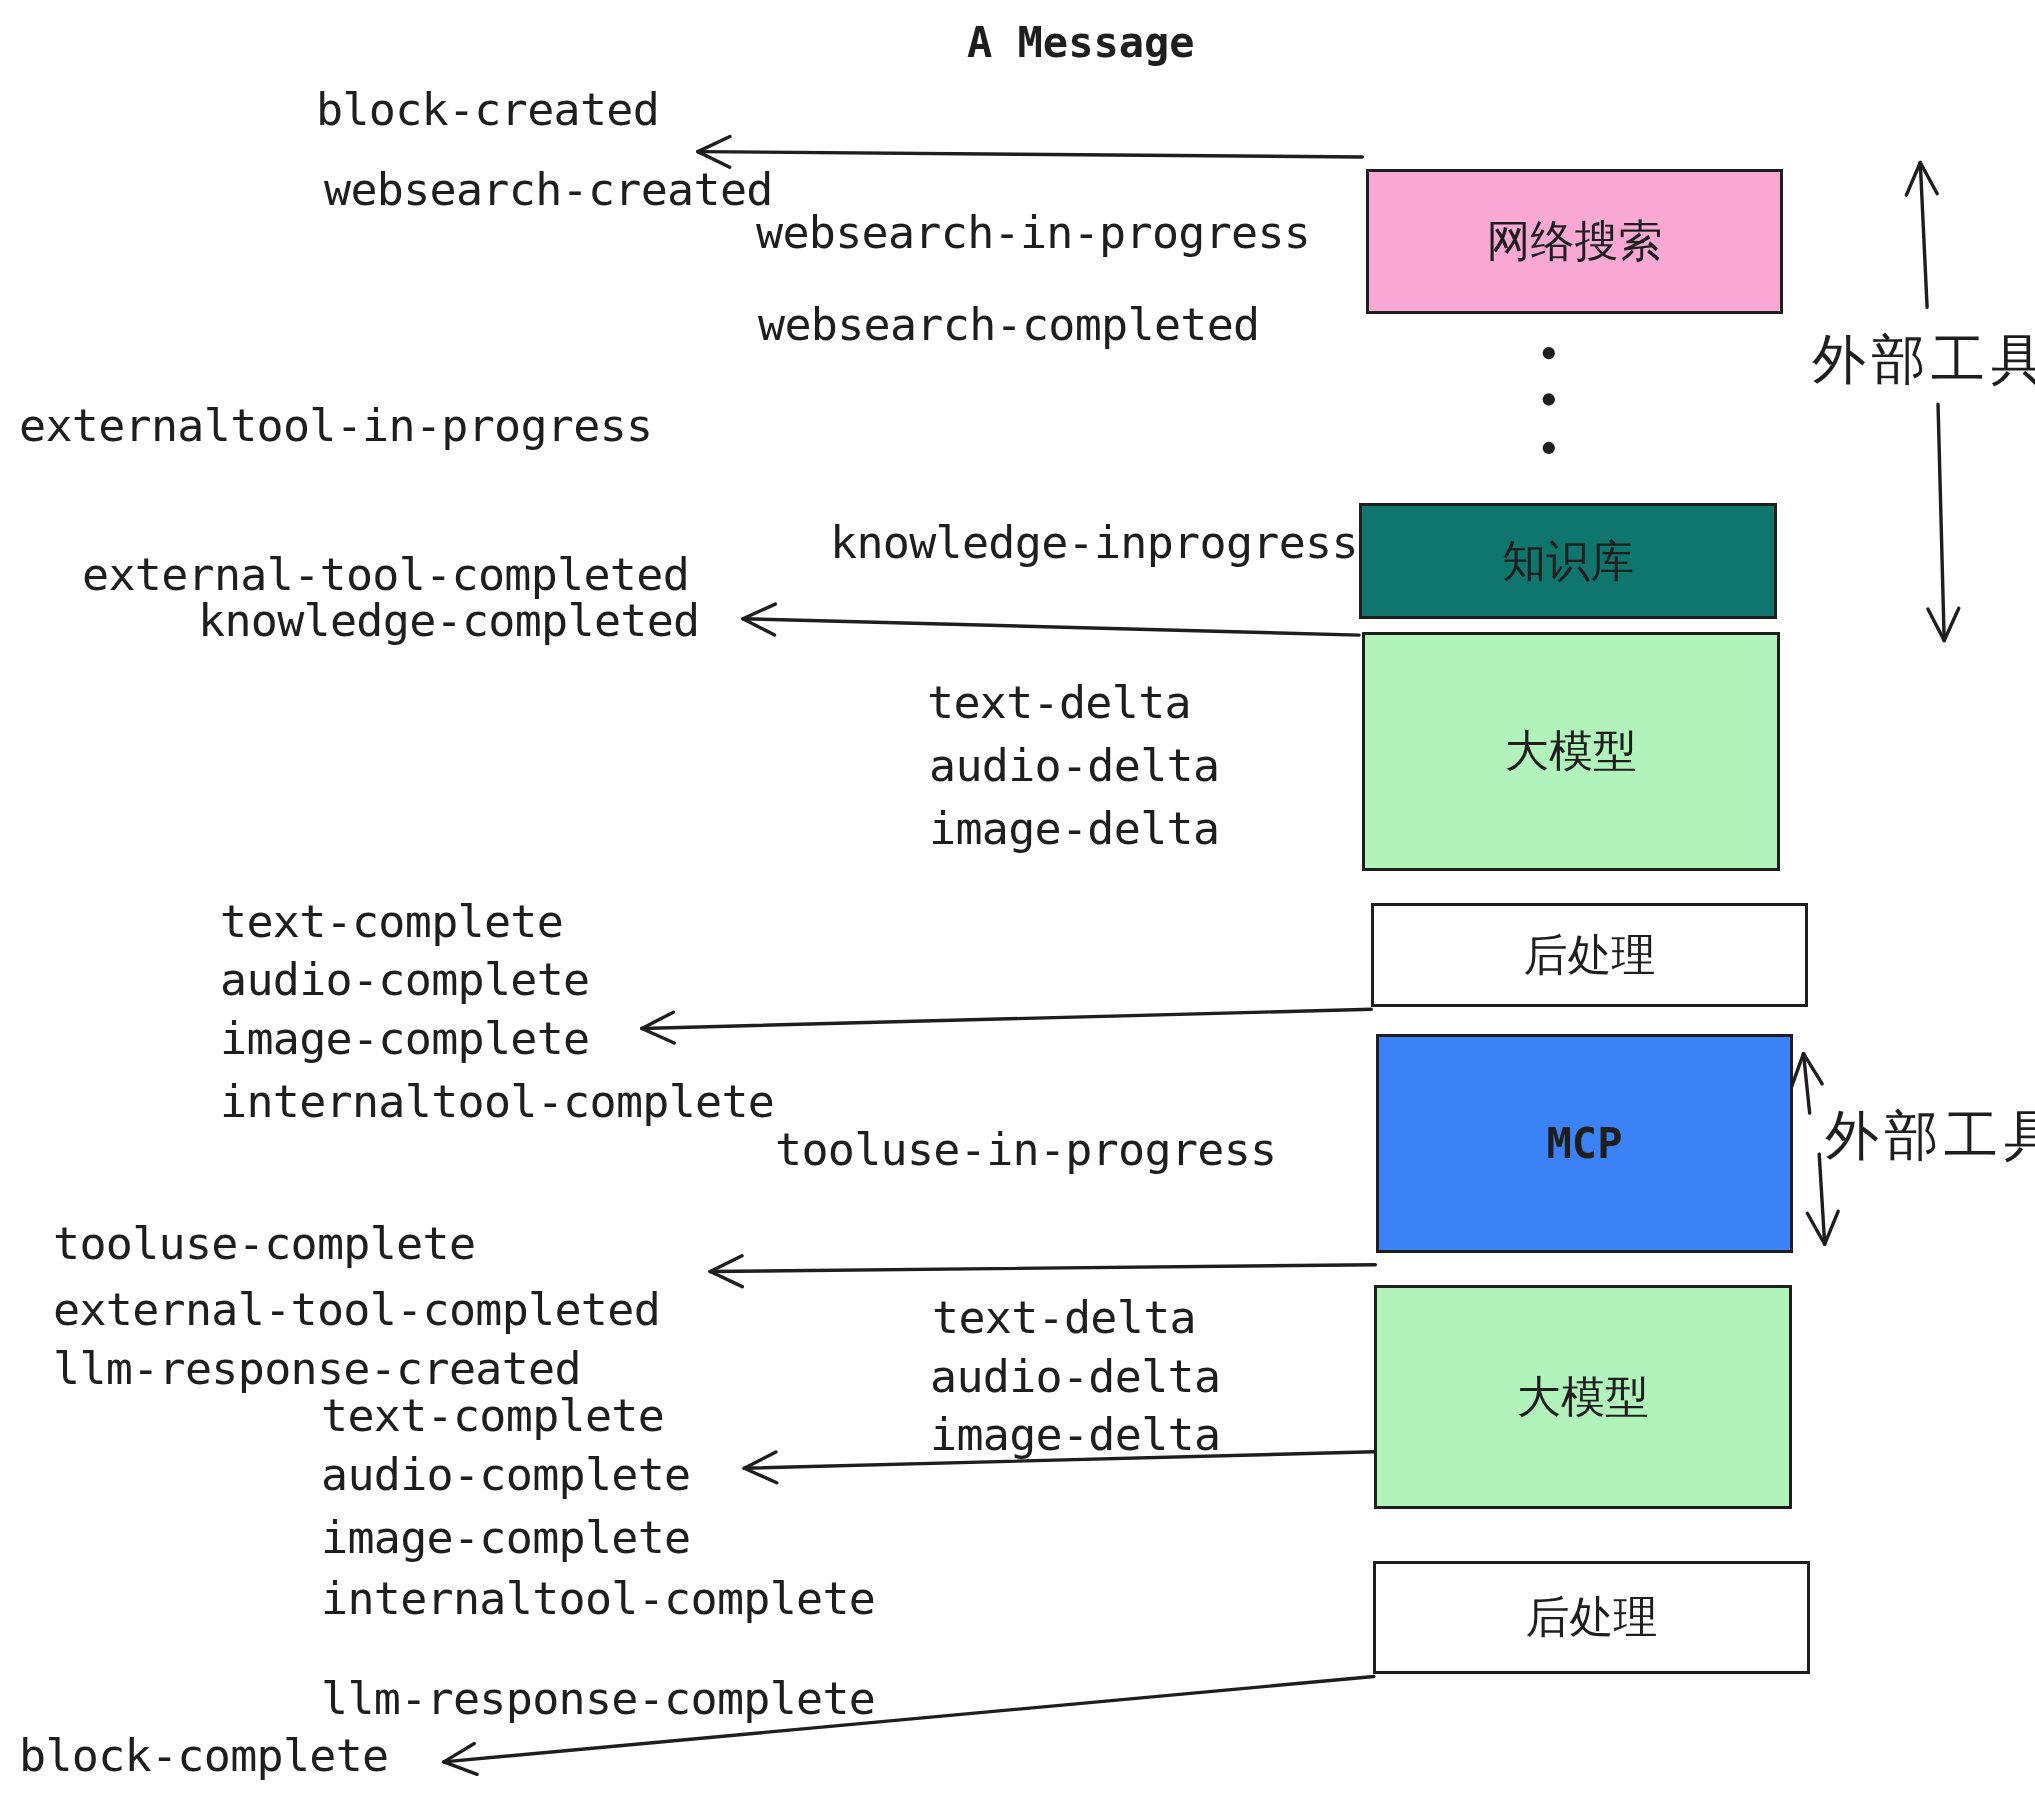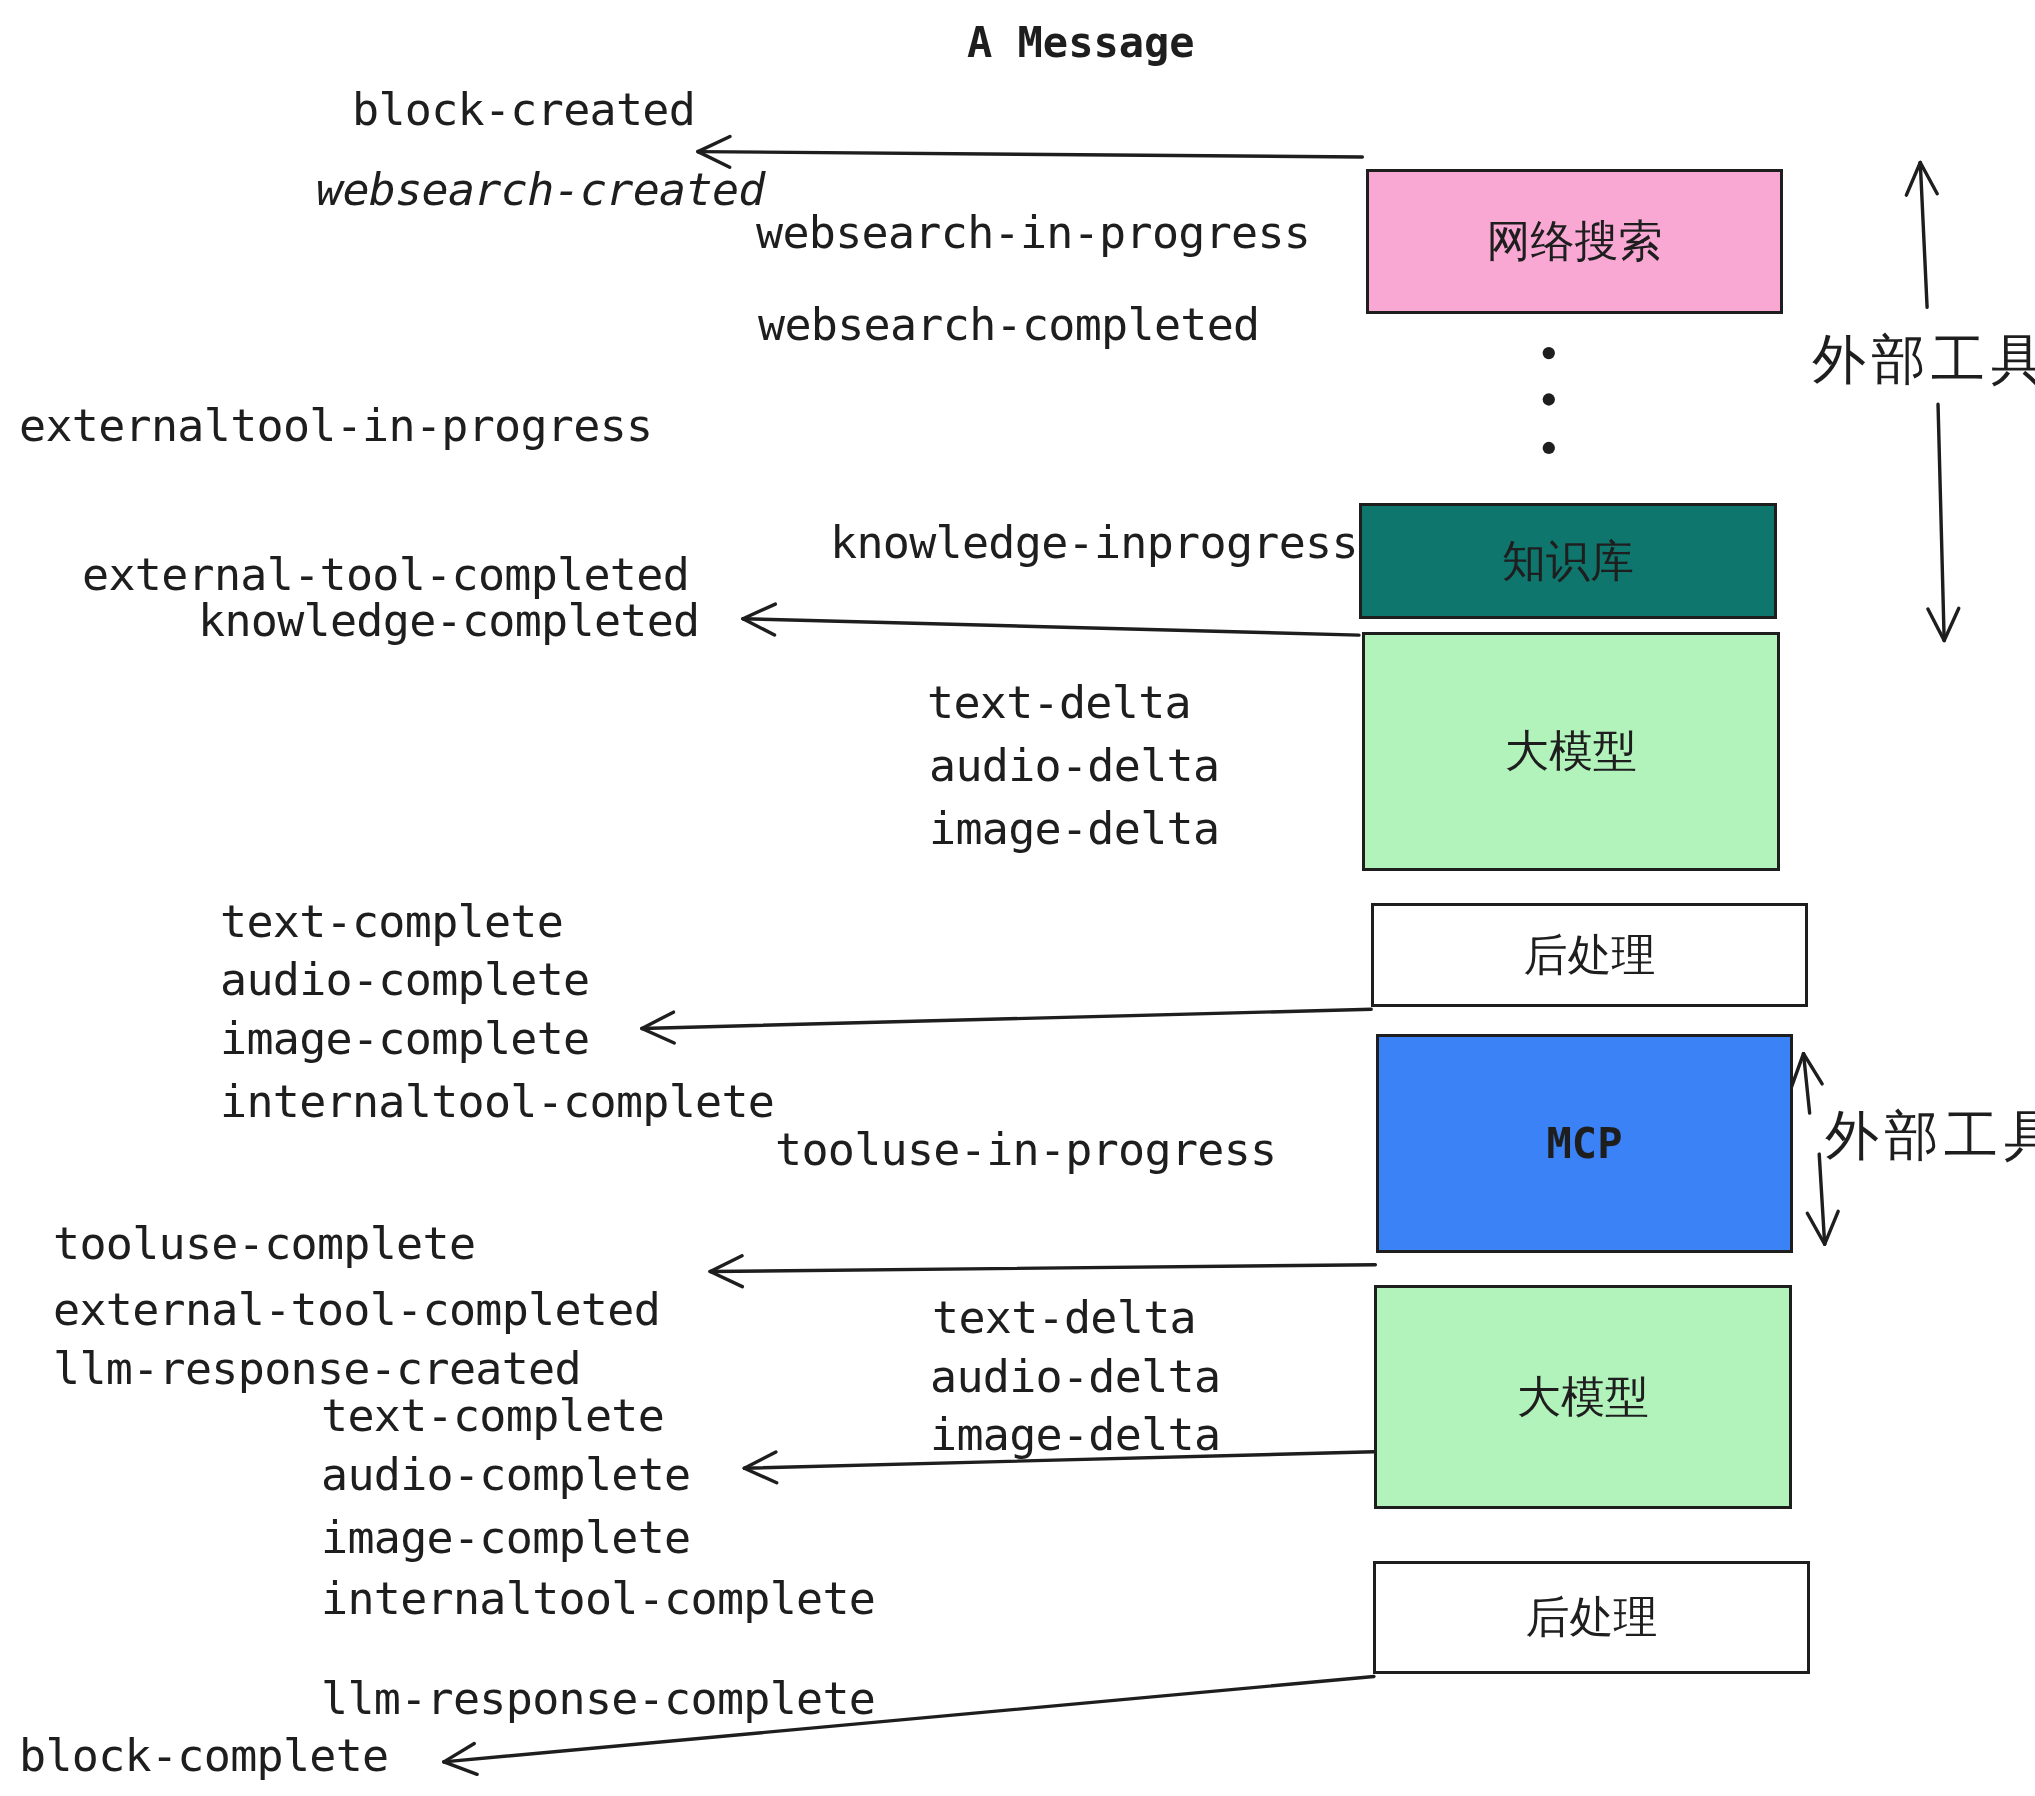--- a/index.html
+++ b/index.html
@@ -108,22 +108,22 @@
         <span class="box-label mono">MCP</span>
       </div>
       <div class="box" style="left: 1374px; top: 1285px; width: 418px; height: 224px; background: rgb(178, 242, 187); border-color: rgb(30, 30, 30);">
         <span class="box-label">大模型</span>
       </div>
       <div class="box" style="left: 1373px; top: 1561px; width: 437px; height: 113px; background: rgb(255, 255, 255); border-color: rgb(30, 30, 30);">
         <span class="box-label">后处理</span>
       </div>
     </div>
   <div id="events">
-      <div class="event-label" style="left: 316px; top: 109px; margin-left: 36px;">block-created</div>
-      <div class="event-label" style="left: 316px; top: 189px; font-style: italic;">websearch-created</div>
+      <div class="event-label" style="left: 316px; top: 109px;">block-created</div>
+      <div class="event-label" style="left: 324px; top: 189px;">websearch-created</div>
       <div class="event-label" style="left: 756px; top: 232px;">websearch-in-progress</div>
       <div class="event-label" style="left: 758px; top: 324px;">websearch-completed</div>
       <div class="event-label" style="left: 19px; top: 425px;">externaltool-in-progress</div>
       <div class="event-label" style="left: 806px; top: 542px; margin-left: 24px;">knowledge-inprogress</div>
       <div class="event-label" style="left: 82px; top: 574px;">external-tool-completed</div>
       <div class="event-label" style="left: 198px; top: 620px;">knowledge-completed</div>
       <div class="event-label" style="left: 927px; top: 702px;">text-delta</div>
       <div class="event-label" style="left: 929px; top: 765px;">audio-delta</div>
       <div class="event-label" style="left: 929px; top: 828px;">image-delta</div>
       <div class="event-label" style="left: 220px; top: 921px;">text-complete</div>

